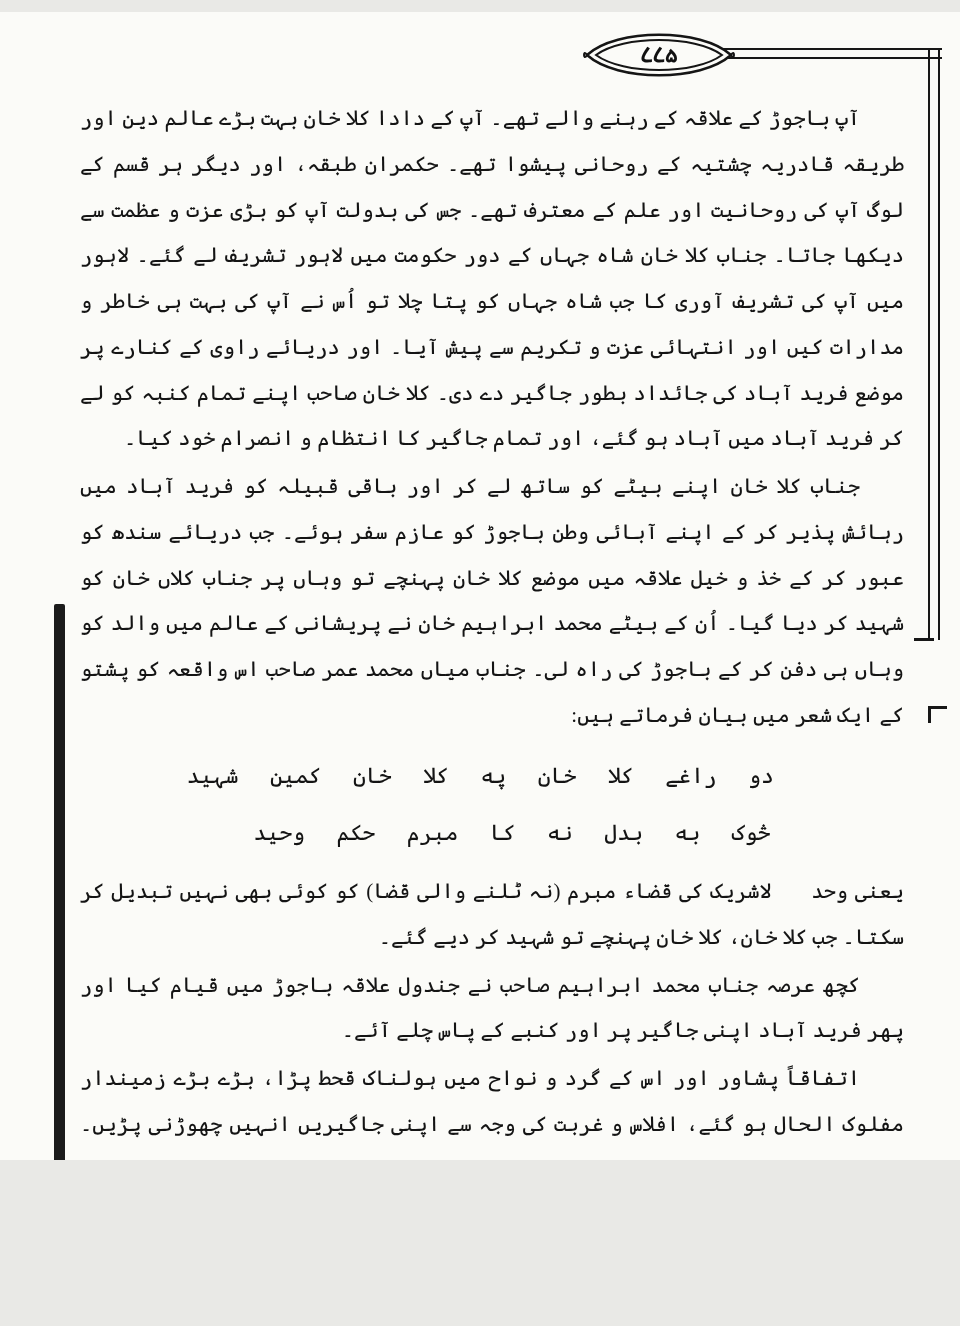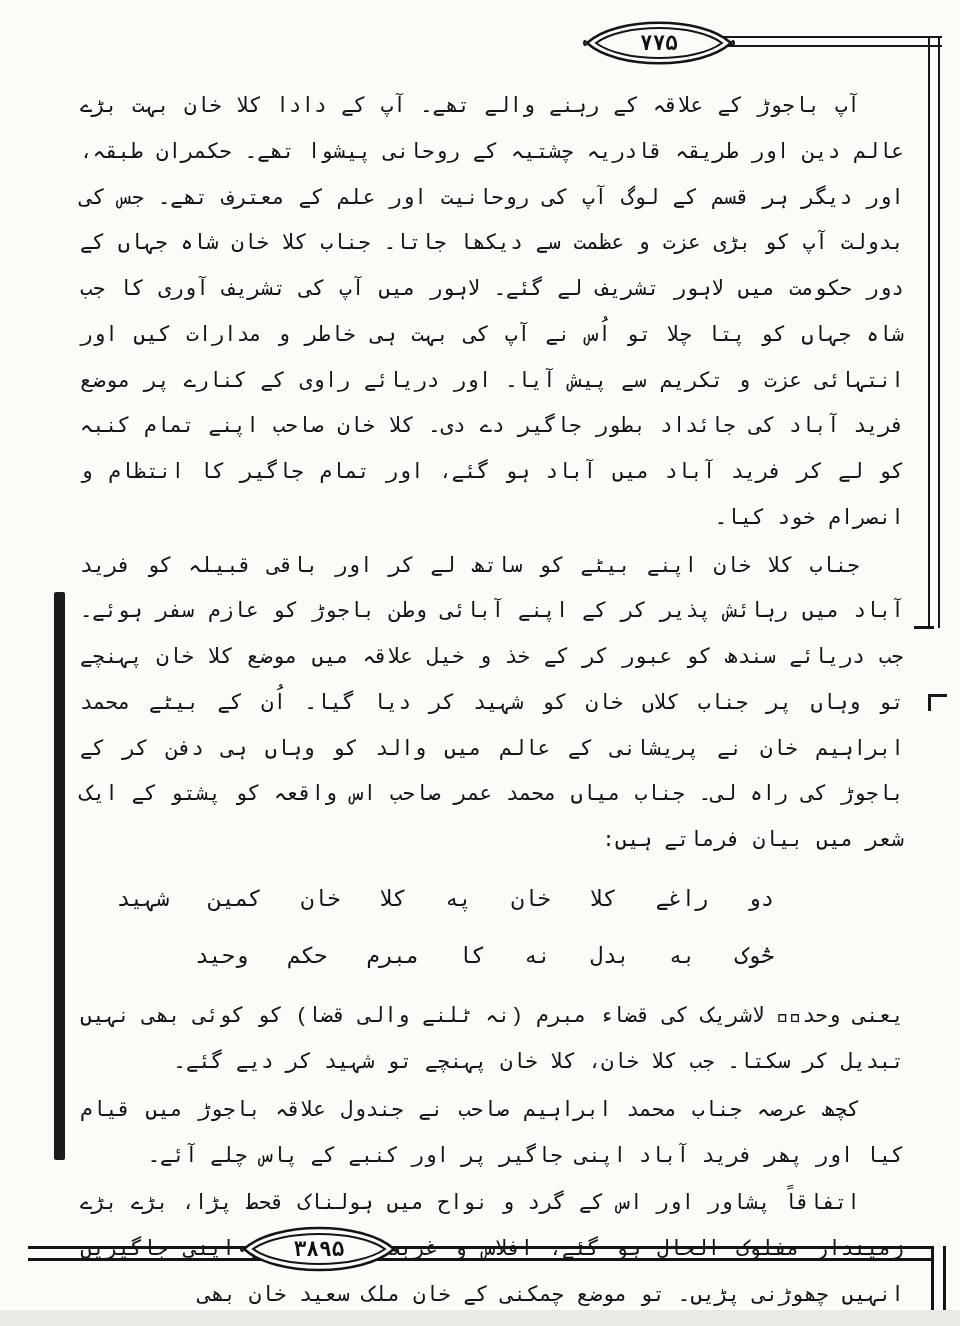--- a/index.html
+++ b/index.html
@@ -1,22 +1,22 @@
 <!DOCTYPE html>
 <html lang="ur" dir="rtl"><head>
 <meta charset="utf-8">
 <style>
   html,body { margin:0; padding:0; background:#e9e9e6; }
   .page {
     position:relative;
-    width:960px; height:1310px;
-    margin:0 auto;
+    width:960px; height:1148px;
+    margin:12px auto;
     background:#fbfbf8;
     overflow:hidden;
-    font-family:Liberation Mono, monospace;
+    font-family:Liberation Serif, serif;
     color:#141414;
   }
 
   
   .top-line {
     position:absolute; left:718px; top:36px; width:224px; height:7px;
     border-top:2px solid #171717; border-bottom:2px solid #171717;
   }
   .right-line {
     position:absolute; left:928px; top:36px; width:8px; height:592px;

